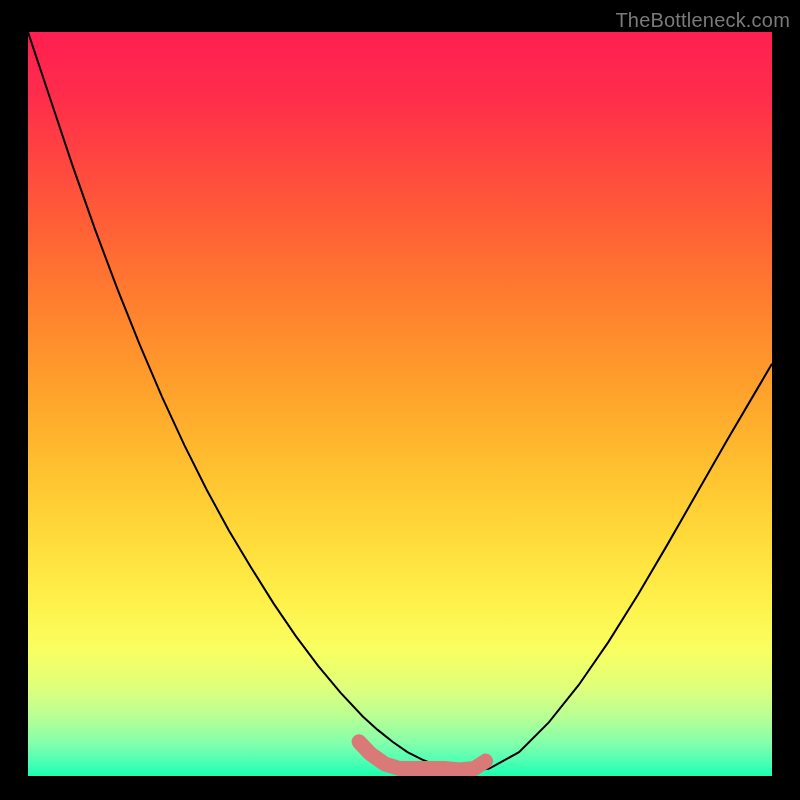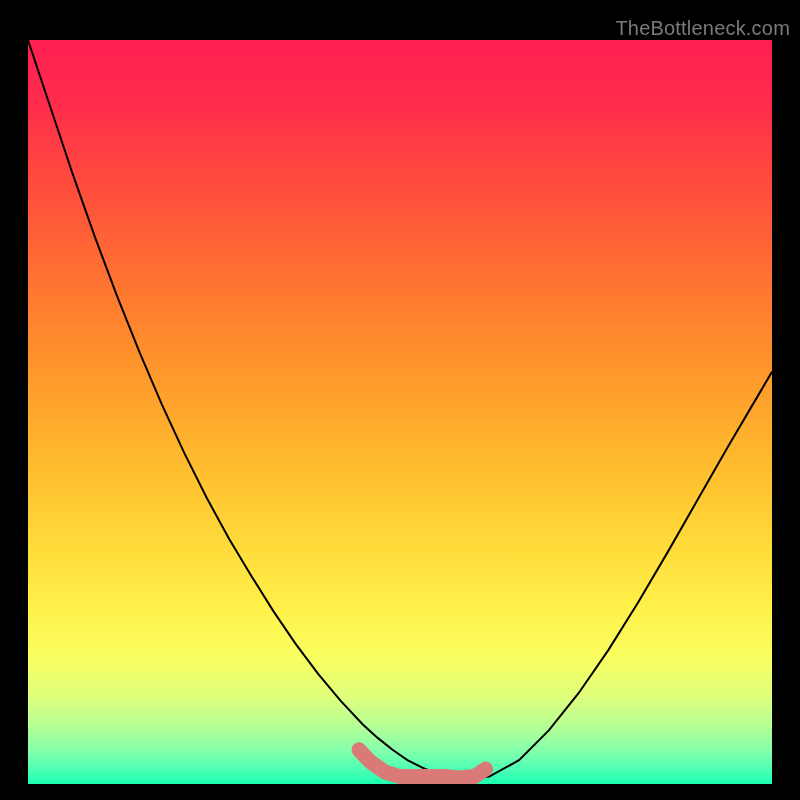--- a/index.html
+++ b/index.html
@@ -7,21 +7,21 @@
     padding: 0;
     width: 800px;
     height: 800px;
     background: #000;
     overflow: hidden;
     font-family: Arial, Helvetica, sans-serif;
   }
   .frame {
     position: absolute;
     left: 0;
-    top: 12px;
+    top: 4px;
     width: 800px;
     height: 620px;
     background: #000;
   }
   .plot-area {
     position: absolute;
     left: 28px;
     top: 28px;
     width: 744px;
     height: 744px;

